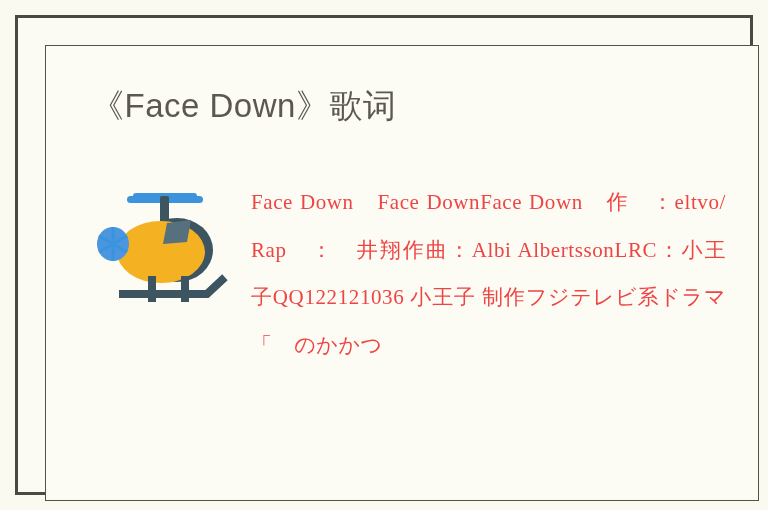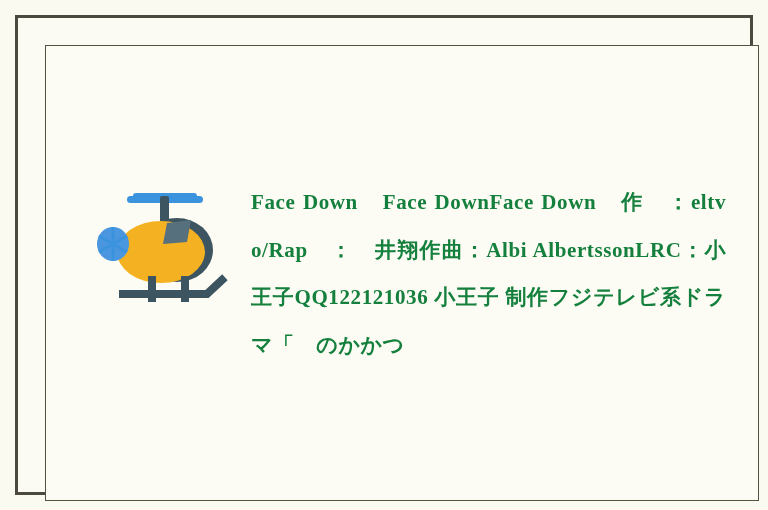--- a/index.html
+++ b/index.html
@@ -94,38 +94,38 @@
     width: 150px;
     height: 118px;
   }
 
   .lyrics {
     flex: 1 1 auto;
     width: 412px;
     font-family: "Liberation Serif", serif;
     font-size: 21px;
     line-height: 47.5px;
-    color: #15803d;
+    color: #ef4444;
     letter-spacing: 0.6px;
     word-break: break-all;
     overflow-wrap: anywhere;
     text-align: justify;
     padding-top: 5px;
-    font-weight: bold;
   }
 </style>
 </head>
 <body>
 
 <div class="page">
 
   <div class="outer-frame">
     <div class="inner-frame">
       <div class="content">
 
+        <div class="page-title">《Face Down》歌词</div>
 
         <div class="body-row">
 
           <div class="thumb">
             <svg class="heli-svg" viewBox="0 0 150 118" xmlns="http://www.w3.org/2000/svg">
 
               <rect x="38" y="12" width="76" height="7" rx="3.5" fill="#3b93dd"></rect>
               <rect x="44" y="9" width="64" height="6" rx="3" fill="#3b93dd"></rect>
 
               <rect x="71" y="12" width="9" height="28" rx="2" fill="#3d5561"></rect>

